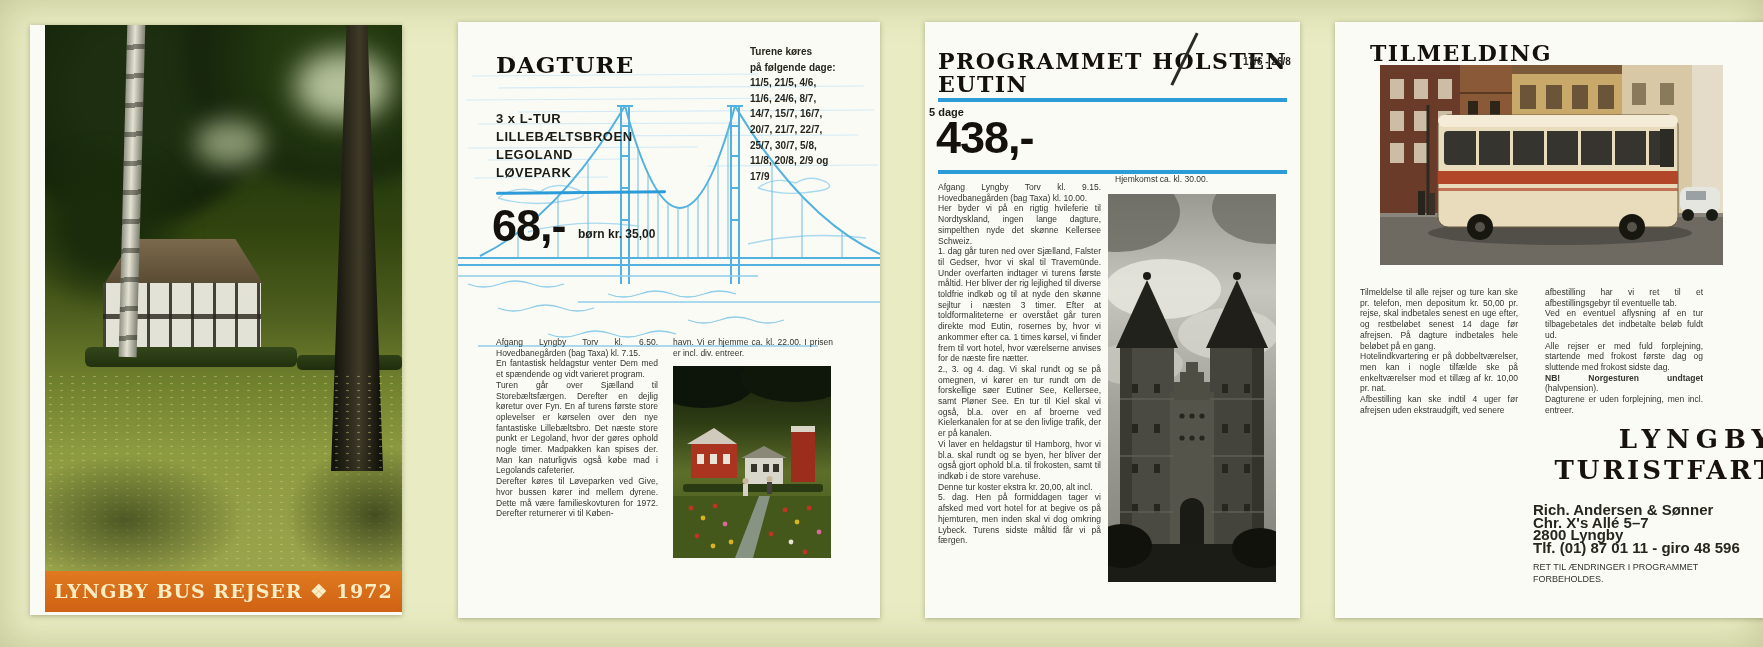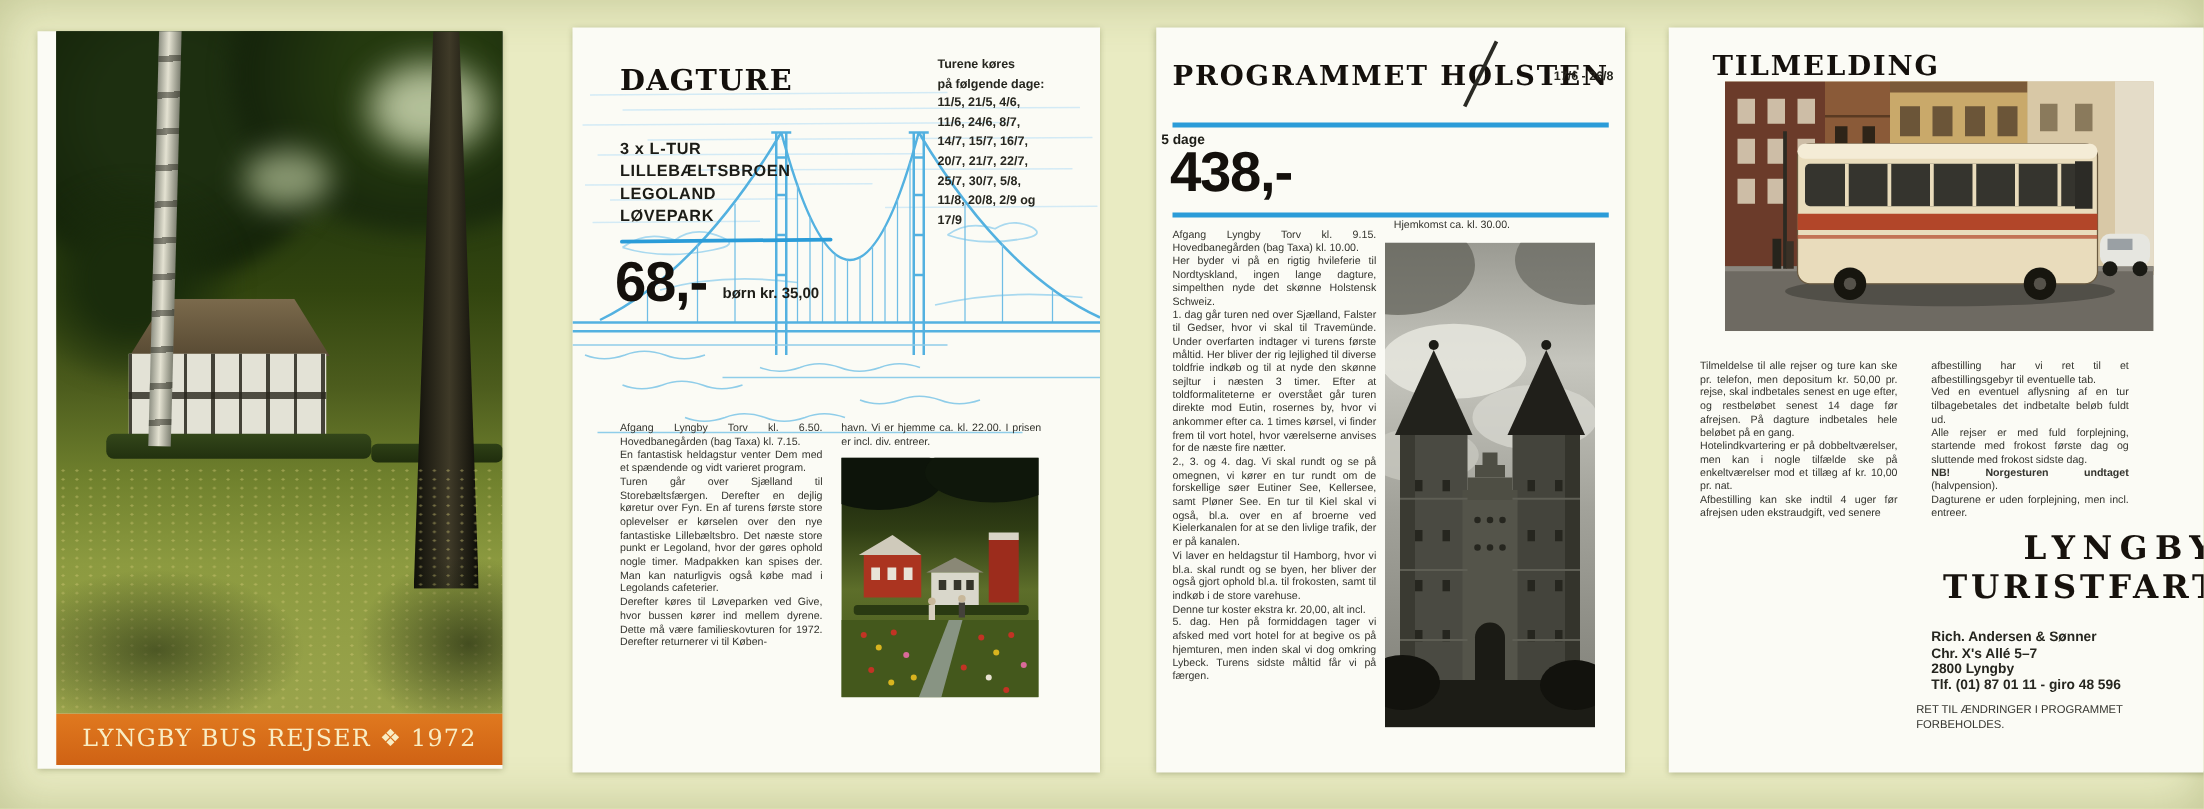--- a/index.html
+++ b/index.html
@@ -49,21 +49,21 @@
            background:linear-gradient(180deg,#2e4016,#1f2d0d); }
   .speckle { left:0; top:348px; width:357px; height:198px; opacity:.5;
            background-image:radial-gradient(rgba(214,204,122,.9) 1px, transparent 1.7px);
            background-size:11px 7px; }
   .lshadow { left:-40px; top:430px; width:240px; height:130px;
            background:radial-gradient(ellipse, rgba(18,28,8,.55), transparent 70%); }
   .rshadow { left:240px; top:420px; width:180px; height:140px;
            background:radial-gradient(ellipse, rgba(14,22,6,.6), transparent 70%); }
   .cover-banner { position:absolute; left:15px; top:546px; width:357px; height:41px;
            background:linear-gradient(180deg,#e0791f,#cf6214); color:#f9edc4;
-           font-family:"DejaVu Serif",serif; font-weight:normal; font-size:19px;
+           font-family:"DejaVu Serif",serif; font-weight:bold; font-size:19px;
            letter-spacing:1px; text-align:center; line-height:41px; }
 
   
   #page2 { left:458px; top:22px; width:422px; height:596px; }
   .p2-bridge { left:0; top:26px; width:422px; height:312px; }
   .p2-title { left:38px; top:29px; font-size:23px; font-weight:bold; letter-spacing:1px; color:#14100c; }
   .p2-dates { left:292px; top:22px; width:120px; font-size:10px; font-weight:bold; line-height:15.6px; color:#26261f; }
   .p2-tour  { left:38px; top:88px; font-size:13px; font-weight:bold; line-height:18px; letter-spacing:.5px; color:#1c1c16; }
   .p2-rule  { left:38px; top:169px; width:170px; height:3px; background:#2b9cd8; border-radius:2px; transform:rotate(-.6deg); }
   .p2-price { left:34px; top:178px; font-size:45px; font-weight:bold; letter-spacing:-1px; color:#14100c; }
@@ -88,21 +88,21 @@
   
   #page4 { left:1335px; top:22px; width:463px; height:596px; }
   .p4-title { left:35px; top:18px; font-size:22px; font-weight:bold; letter-spacing:1.5px; color:#14100c; }
   .p4-photo { left:45px; top:43px; width:343px; height:200px; overflow:hidden; }
   .p4-col1  { left:25px;  top:265px; width:158px; }
   .p4-col2  { left:210px; top:265px; width:158px; }
   .p4-logo  { right:22px; top:402px; width:350px; text-align:right;
               font-family:"DejaVu Serif",serif; font-weight:bold; color:#17120d; }
   .p4-logo .l1 { font-size:26px; letter-spacing:6px; line-height:30px; }
   .p4-logo .l2 { font-size:26px; letter-spacing:3px; line-height:32px; }
-  .p4-address { left:210px; top:482px; font-size:11px; font-weight:bold; line-height:12.5px; color:#26261f; }
+  .p4-address { left:198px; top:482px; font-size:15px; font-weight:bold; line-height:12.5px; color:#26261f; }
   .p4-footer  { left:198px; top:540px; font-size:9px; line-height:11.5px; color:#34342e; }
 </style>
 </head>
 <body>
 
 <div class="canvas">
 
   <div class="page" id="page1">
     <div class="cover-photo">
       <div class="fol1"></div>
@@ -272,30 +272,31 @@
           <circle cx="72.5" cy="115" r="3" fill="#c8b89a"></circle>
         <rect x="94" y="116" width="5" height="12" fill="#44413a"></rect>
           <circle cx="96.5" cy="113" r="3" fill="#c8b89a"></circle>
       </svg>
     </div>
   </div>
 
   <div class="page" id="page3">
     <div class="abs p3-title serif">
       <div>PROGRAMMET HOLSTEN</div>
+      <div>EUTIN</div>
     </div>
     <div class="abs p3-slash"></div>
     <div class="abs p3-season">17/6 - 26/8</div>
     <div class="abs p3-rule1"></div>
     <div class="abs p3-duration">5 dage</div>
     <div class="abs p3-price">438,-</div>
     <div class="abs p3-rule2"></div>
     <div class="abs p3-col1 body-col">
       <p>Afgang Lyngby Torv kl. 9.15. Hovedbanegården (bag Taxa) kl. 10.00.</p>
-      <p>Her byder vi på en rigtig hvileferie til Nordtyskland, ingen lange dagture, simpelthen nyde det skønne Holstensk Schweiz.</p>
+      <p>Her byder vi på en rigtig hvileferie til Nordtyskland, ingen lange dagture, simpelthen nyde det skønne Kellersee Schweiz.</p>
       <p>1. dag går turen ned over Sjælland, Falster til Gedser, hvor vi skal til Travemünde. Under overfarten indtager vi turens første måltid. Her bliver der rig lejlighed til diverse toldfrie indkøb og til at nyde den skønne sejltur i næsten 3 timer. Efter at toldformaliteterne er overstået går turen direkte mod Eutin, rosernes by, hvor vi ankommer efter ca. 1 times kørsel, vi finder frem til vort hotel, hvor værelserne anvises for de næste fire nætter.</p>
       <p>2., 3. og 4. dag. Vi skal rundt og se på omegnen, vi kører en tur rundt om de forskellige søer Eutiner See, Kellersee, samt Pløner See. En tur til Kiel skal vi også, bl.a. over en af broerne ved Kielerkanalen for at se den livlige trafik, der er på kanalen.</p>
       <p>Vi laver en heldagstur til Hamborg, hvor vi bl.a. skal rundt og se byen, her bliver der også gjort ophold bl.a. til frokosten, samt til indkøb i de store varehuse.</p>
       <p>Denne tur koster ekstra kr. 20,00, alt incl.</p>
       <p>5. dag. Hen på formiddagen tager vi afsked med vort hotel for at begive os på hjemturen, men inden skal vi dog omkring Lybeck. Turens sidste måltid får vi på færgen.</p>
     </div>
     <div class="abs p3-return">Hjemkomst ca. kl. 30.00.</div>
     <div class="abs p3-photo">
       <svg width="168" height="388" viewBox="0 0 168 388">
         <defs>

